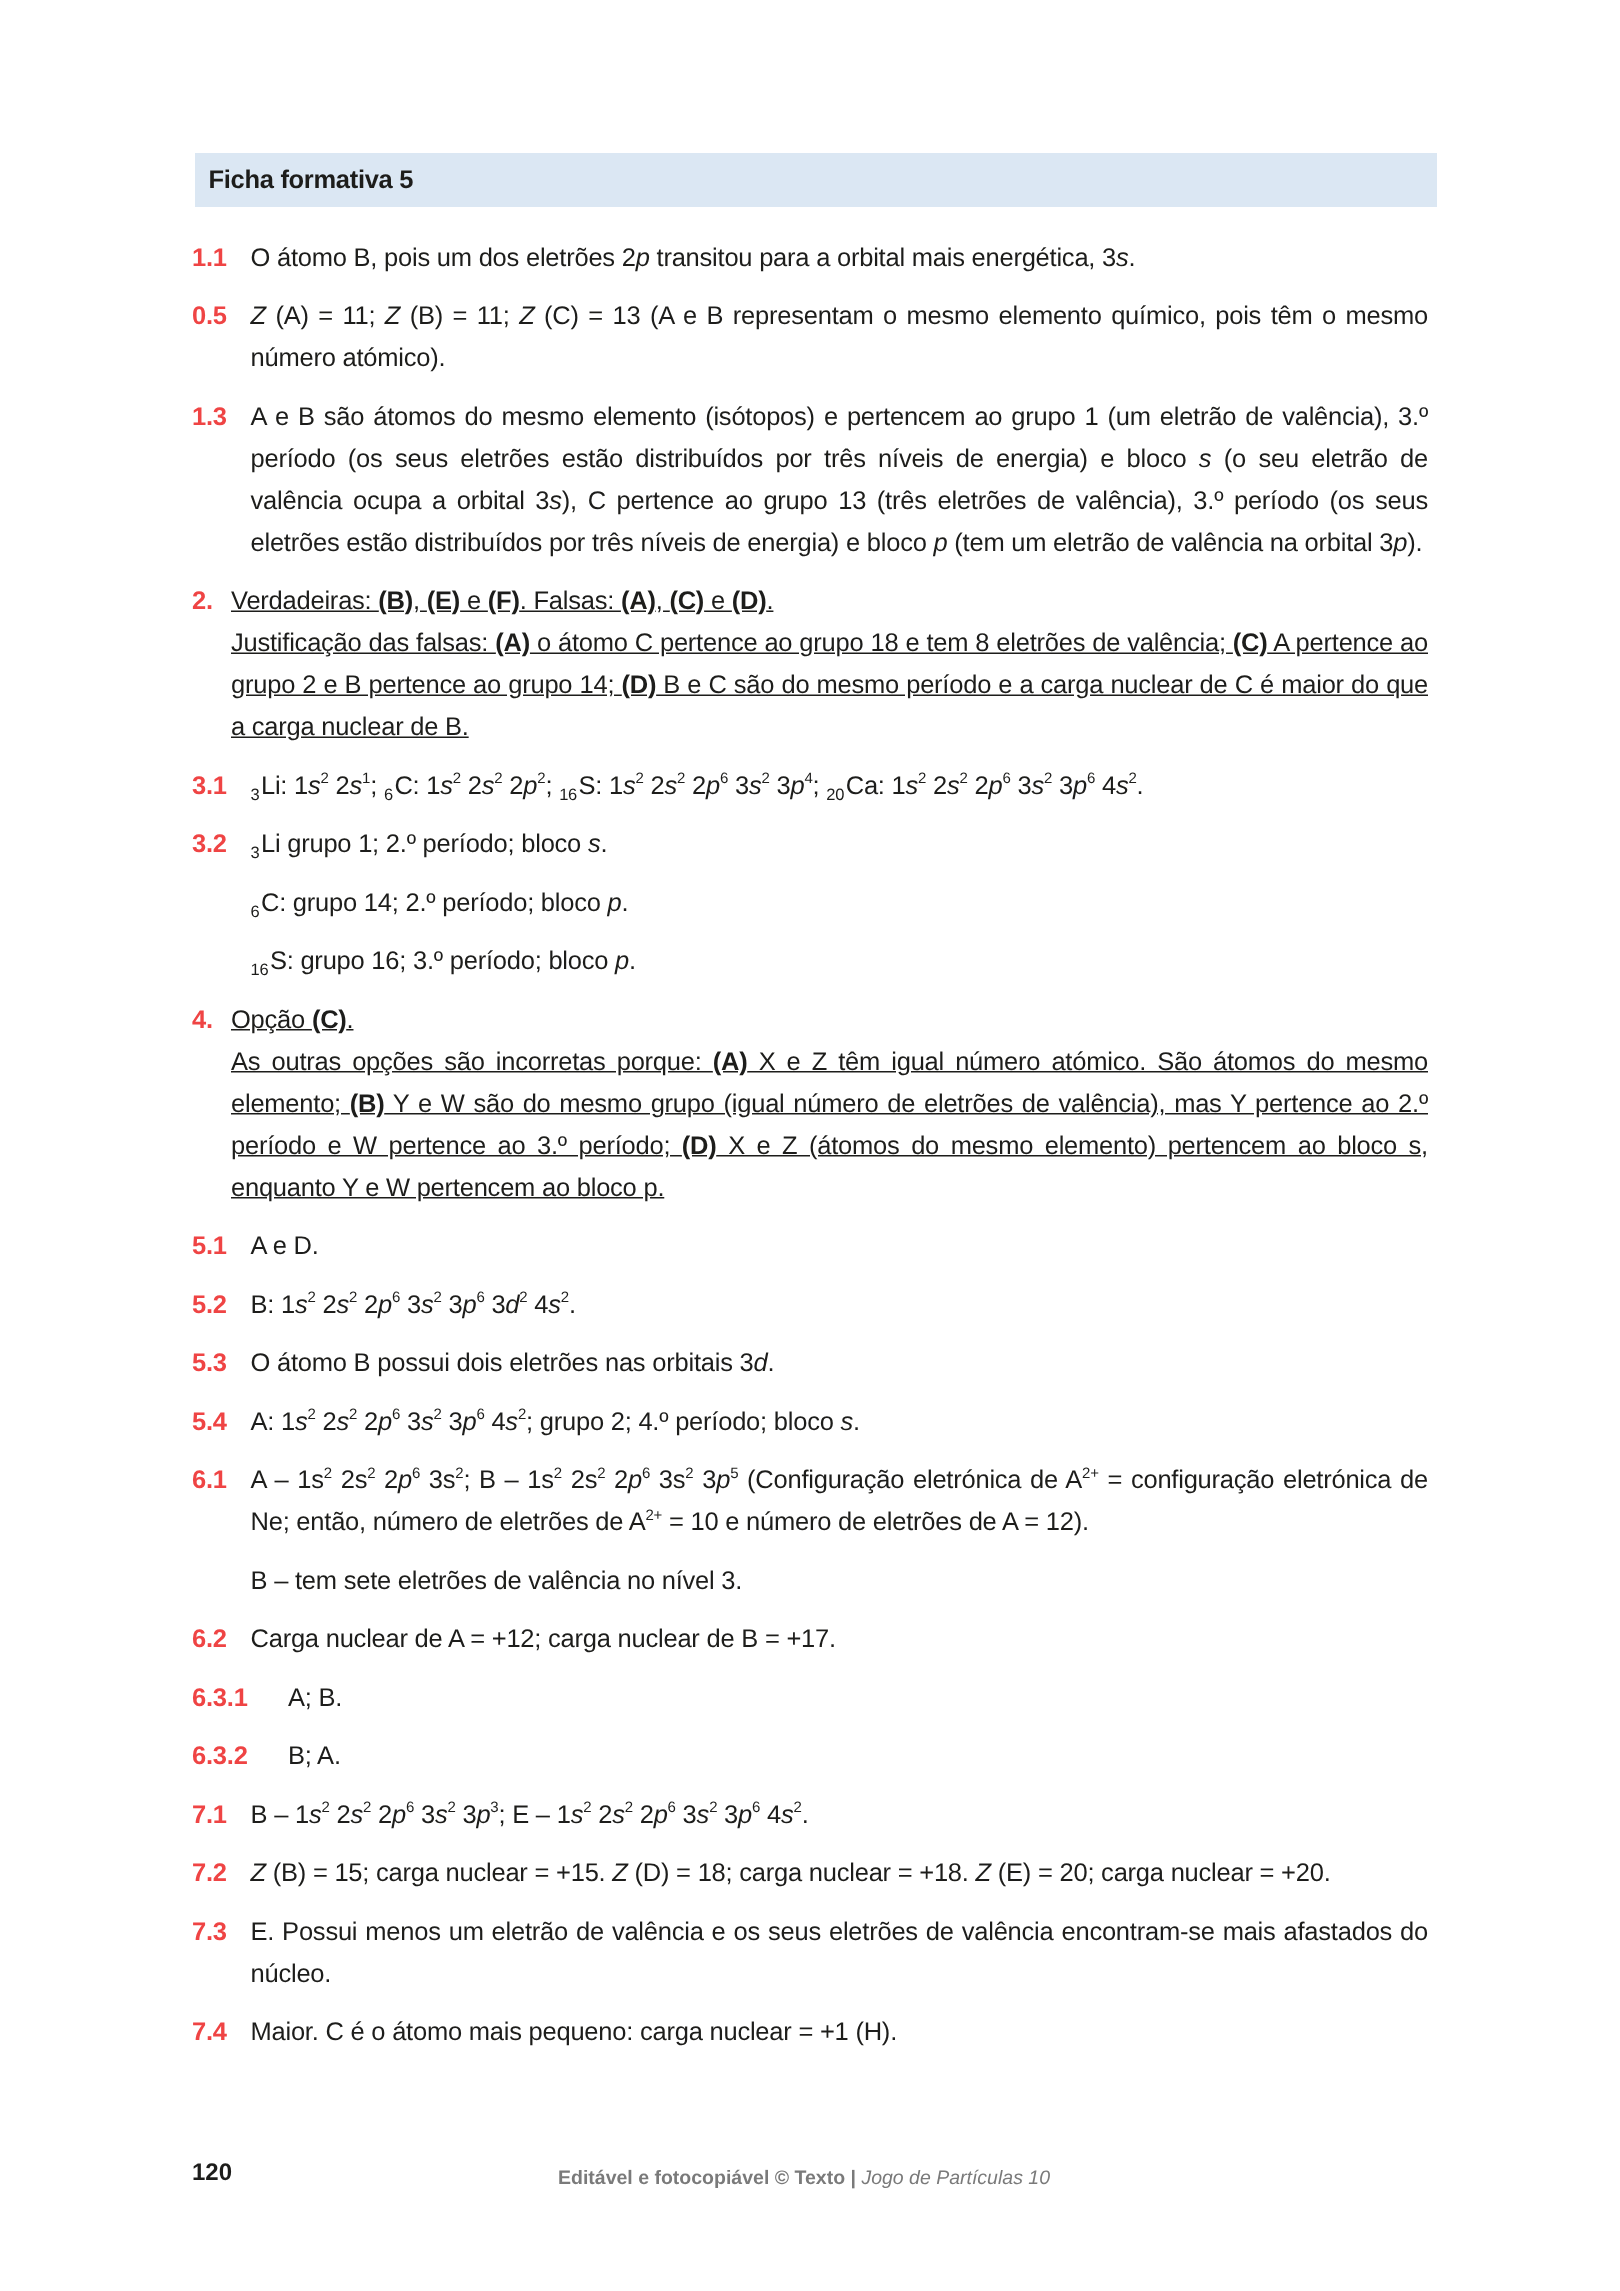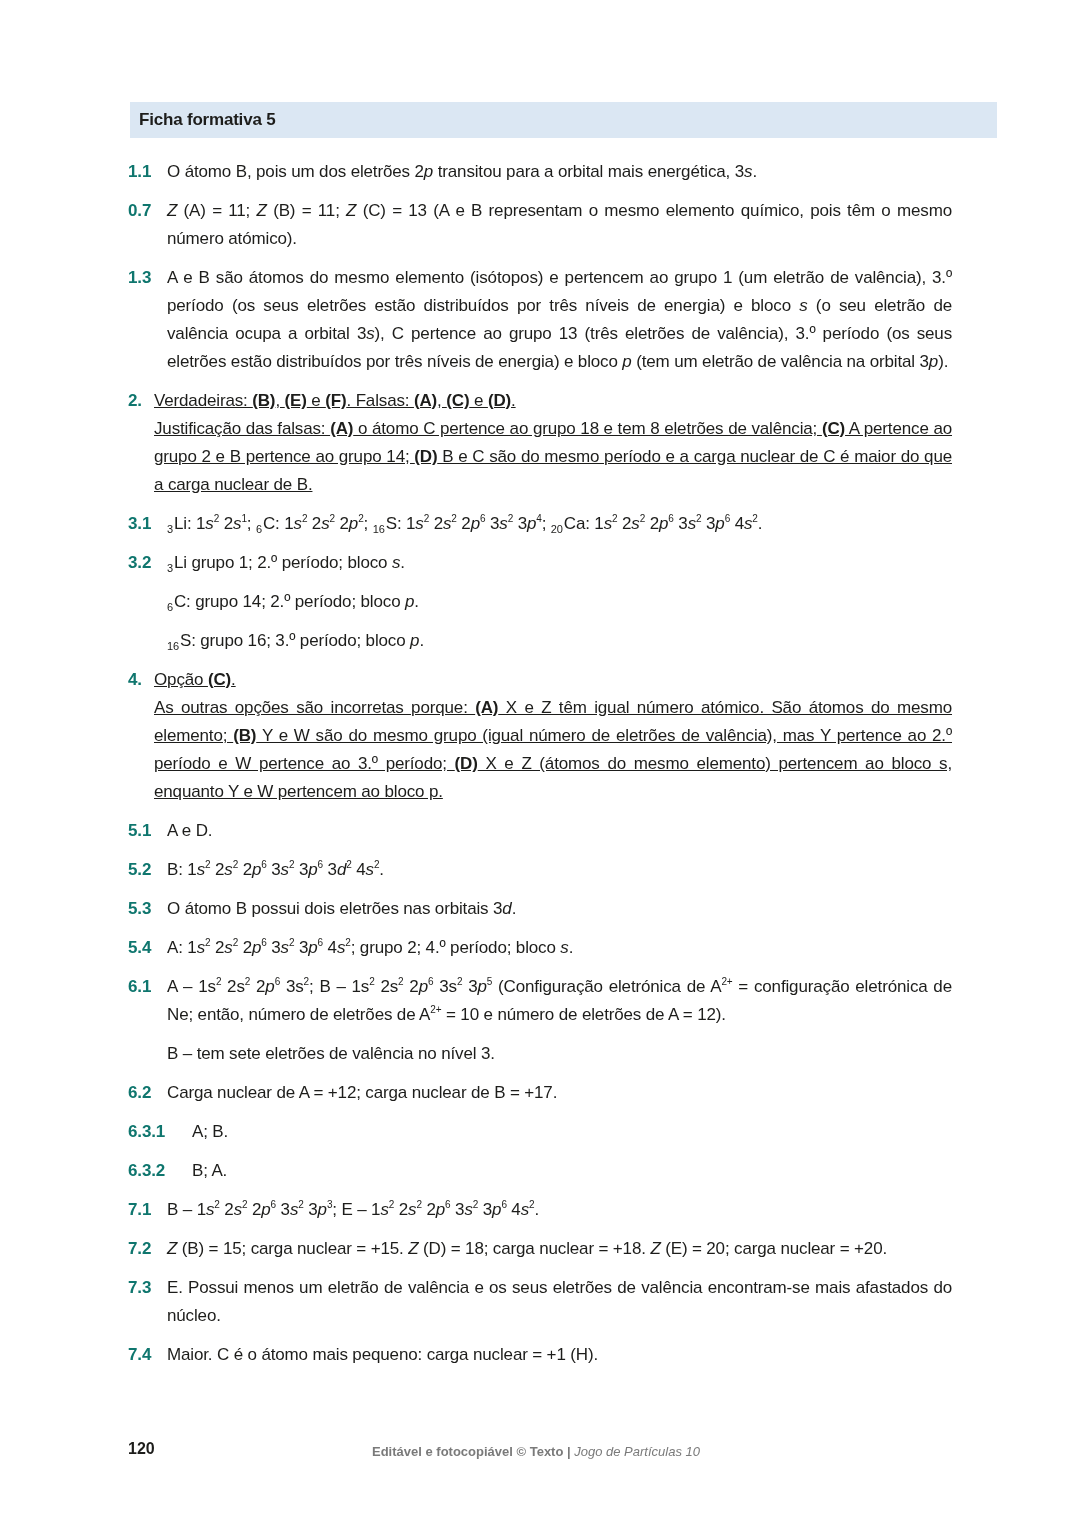--- a/index.html
+++ b/index.html
@@ -3,32 +3,31 @@
 <meta charset="utf-8">
 <style>
   html, body { margin: 0; padding: 0; background: #ffffff; }
   body {
     width: 1080px; height: 1527px; position: relative; overflow: hidden;
     font-family: "Liberation Sans", sans-serif; color: #1d1d1b;
   }
   .header-band {
     position: absolute; left: 130px; top: 102px; width: 828px; height: 36px;
     background: #dbe7f3;
-    padding-left: 39px;
   }
   .header-title {
     position: absolute; left: 9px; top: 8px;
     font-weight: bold; font-size: 17px; color: #1d1d1b;
     letter-spacing: -0.2px;
   }
   .content { position: absolute; left: 128px; top: 158px; width: 824px; }
   .item { position: relative; font-size: 17px; line-height: 28px; margin-bottom: 11px; letter-spacing: -0.15px; }
   .item .num {
     position: absolute; left: 0; top: 0;
-    color: #0f766e; font-weight: bold;
+    color: #ef4444; font-weight: bold;
   }
   .item .body { padding-left: 39px; text-align: justify; }
   .item.wide .body { padding-left: 64px; }
   .item.tight .body { padding-left: 26px; text-decoration: underline; }
   .item .para { margin: 0; }
   .item .para.sub-line { margin-top: 11px; }
   sup { font-size: 10px; line-height: 0; vertical-align: 7px; }
   .pre-sub { font-size: 11px; vertical-align: -4px; line-height: 0; margin-right: 1px; }
   b { font-weight: bold; }
   i { font-style: italic; }
@@ -50,21 +49,21 @@
 </div>
 
 <div class="content" id="answers">
     <div class="item">
       <span class="num">1.1</span>
       <div class="body">
         <p class="para">O átomo B, pois um dos eletrões 2<i>p</i> transitou para a orbital mais energética, 3<i>s</i>.</p>
       </div>
     </div>
     <div class="item">
-      <span class="num">0.7</span>
+      <span class="num">0.5</span>
       <div class="body">
         <p class="para"><i>Z</i> (A) = 11; <i>Z</i> (B) = 11; <i>Z</i> (C) = 13 (A e B representam o mesmo elemento químico, pois têm o mesmo número atómico).</p>
       </div>
     </div>
     <div class="item">
       <span class="num">1.3</span>
       <div class="body">
         <p class="para">A e B são átomos do mesmo elemento (isótopos) e pertencem ao grupo 1 (um eletrão de valência), 3.º período (os seus eletrões estão distribuídos por três níveis de energia) e bloco <i>s</i> (o seu eletrão de valência ocupa a orbital 3<i>s</i>), C pertence ao grupo 13 (três eletrões de valência), 3.º período (os seus eletrões estão distribuídos por três níveis de energia) e bloco <i>p</i> (tem um eletrão de valência na orbital 3<i>p</i>).</p>
       </div>
     </div>

